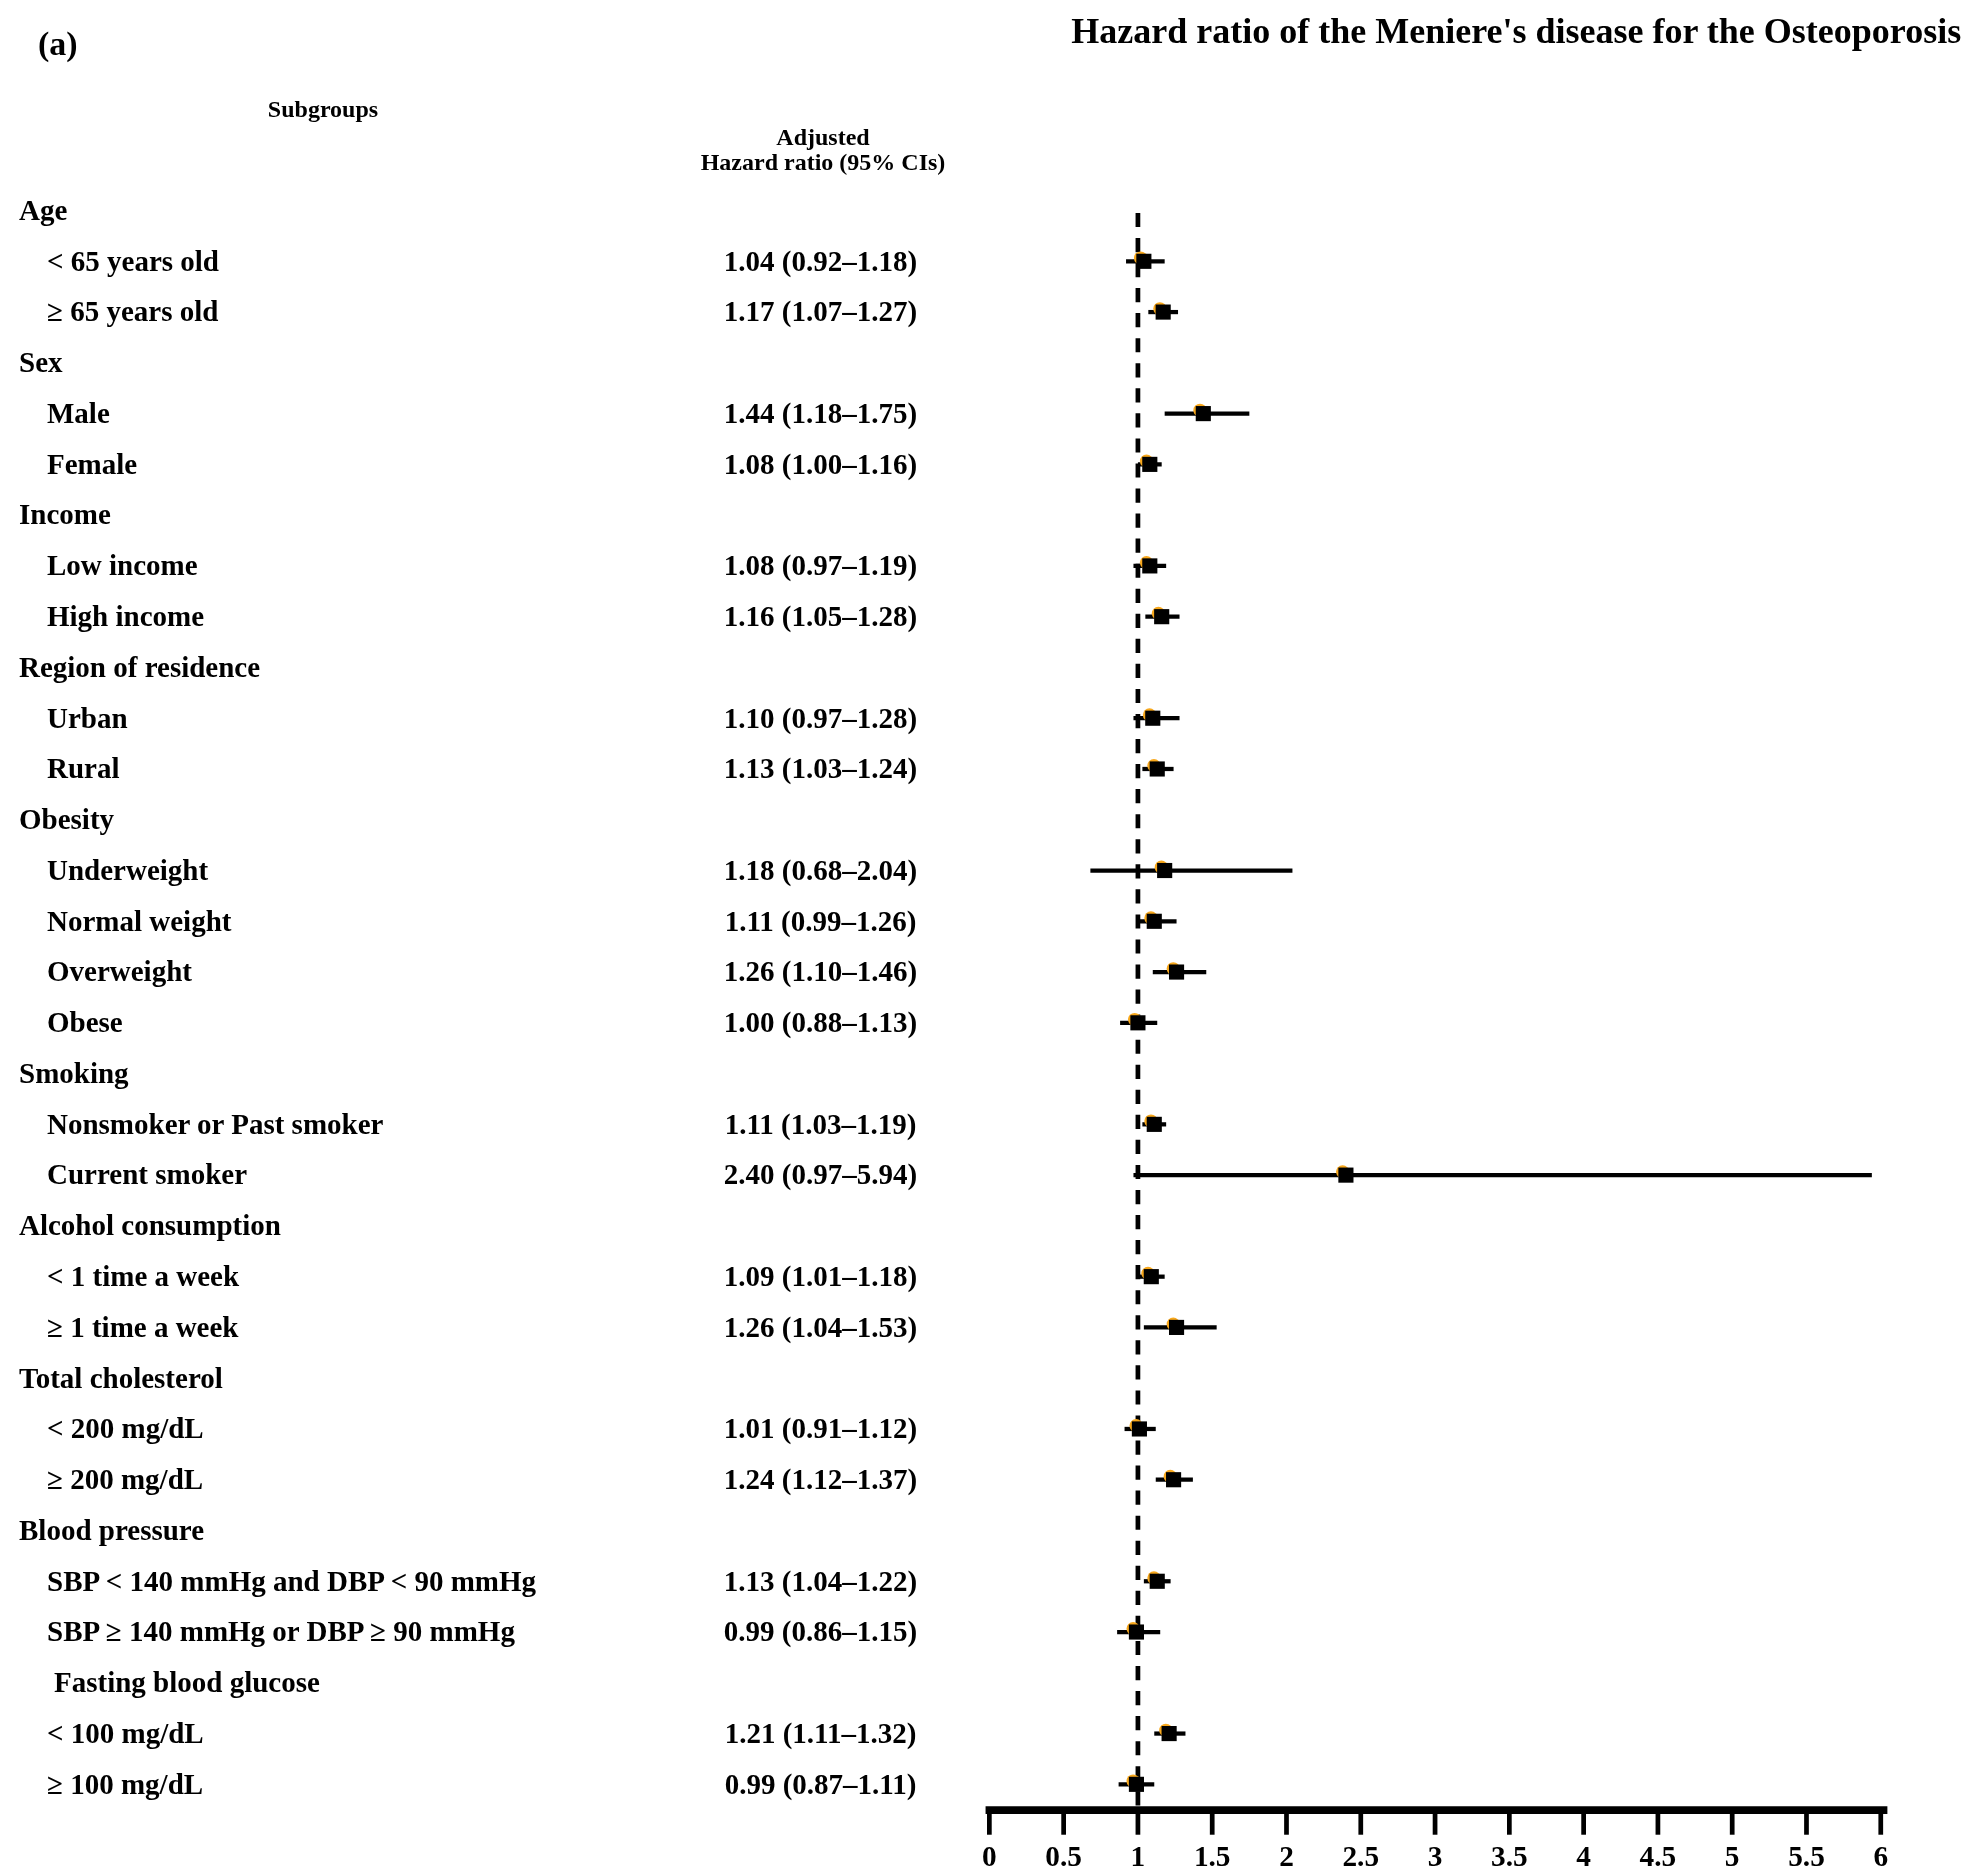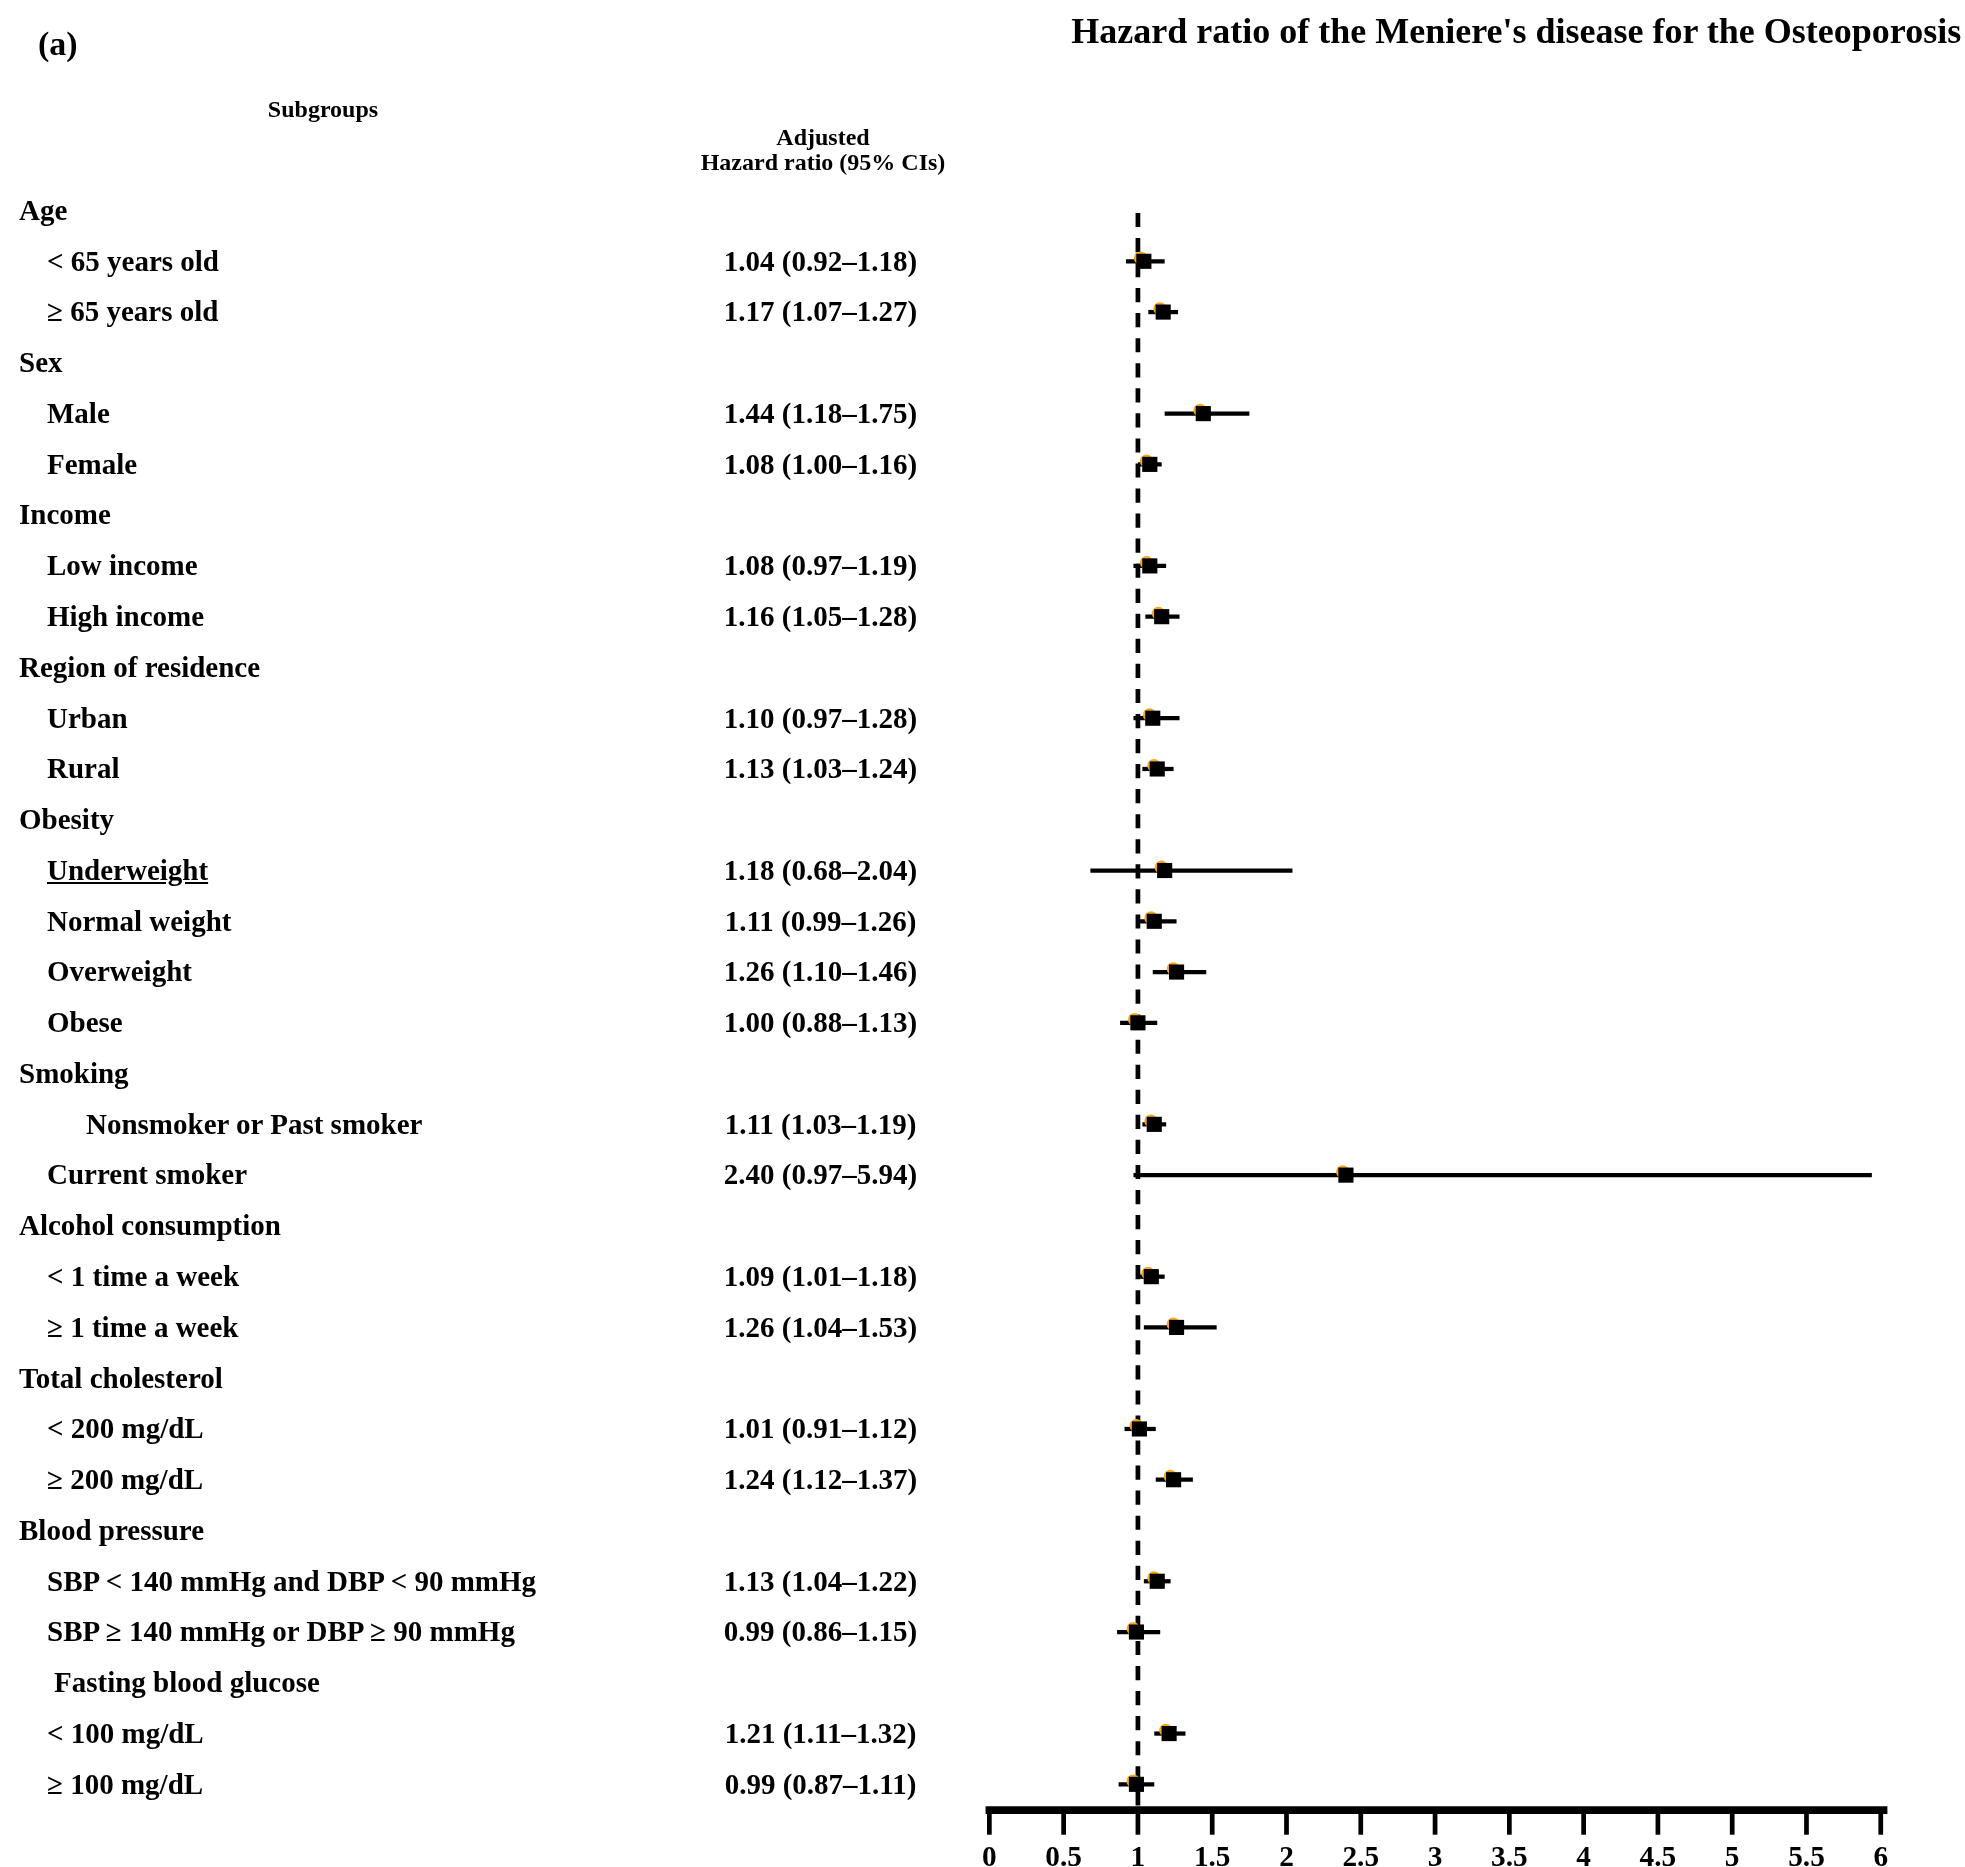--- a/index.html
+++ b/index.html
@@ -93,30 +93,30 @@
       <div class="row-label" style="left: 47px; top: 540px;">Low income</div>
       <div class="row-value" style="left: 584px; top: 540px;">1.08 (0.97–1.19)</div>
       <div class="row-label" style="left: 47px; top: 591px;">High income</div>
       <div class="row-value" style="left: 584px; top: 591px;">1.16 (1.05–1.28)</div>
       <div class="row-label" style="left: 19px; top: 642px;">Region of residence</div>
       <div class="row-label" style="left: 47px; top: 693px;">Urban</div>
       <div class="row-value" style="left: 584px; top: 693px;">1.10 (0.97–1.28)</div>
       <div class="row-label" style="left: 47px; top: 743px;">Rural</div>
       <div class="row-value" style="left: 584px; top: 743px;">1.13 (1.03–1.24)</div>
       <div class="row-label" style="left: 19px; top: 794px;">Obesity</div>
-      <div class="row-label" style="left: 47px; top: 845px; text-decoration: underline;">Underweight</div>
+      <div class="row-label" style="left: 47px; top: 845px;">Underweight</div>
       <div class="row-value" style="left: 584px; top: 845px;">1.18 (0.68–2.04)</div>
       <div class="row-label" style="left: 47px; top: 896px;">Normal weight</div>
       <div class="row-value" style="left: 584px; top: 896px;">1.11 (0.99–1.26)</div>
       <div class="row-label" style="left: 47px; top: 946px;">Overweight</div>
       <div class="row-value" style="left: 584px; top: 946px;">1.26 (1.10–1.46)</div>
       <div class="row-label" style="left: 47px; top: 997px;">Obese</div>
       <div class="row-value" style="left: 584px; top: 997px;">1.00 (0.88–1.13)</div>
       <div class="row-label" style="left: 19px; top: 1048px;">Smoking</div>
-      <div class="row-label" style="left: 47px; top: 1099px; margin-left: 39px;">Nonsmoker or Past smoker</div>
+      <div class="row-label" style="left: 47px; top: 1099px;">Nonsmoker or Past smoker</div>
       <div class="row-value" style="left: 584px; top: 1099px;">1.11 (1.03–1.19)</div>
       <div class="row-label" style="left: 47px; top: 1149px;">Current smoker</div>
       <div class="row-value" style="left: 584px; top: 1149px;">2.40 (0.97–5.94)</div>
       <div class="row-label" style="left: 19px; top: 1200px;">Alcohol consumption</div>
       <div class="row-label" style="left: 47px; top: 1251px;">&lt; 1 time a week</div>
       <div class="row-value" style="left: 584px; top: 1251px;">1.09 (1.01–1.18)</div>
       <div class="row-label" style="left: 47px; top: 1302px;">≥ 1 time a week</div>
       <div class="row-value" style="left: 584px; top: 1302px;">1.26 (1.04–1.53)</div>
       <div class="row-label" style="left: 19px; top: 1353px;">Total cholesterol</div>
       <div class="row-label" style="left: 47px; top: 1403px;">&lt; 200 mg/dL</div>

